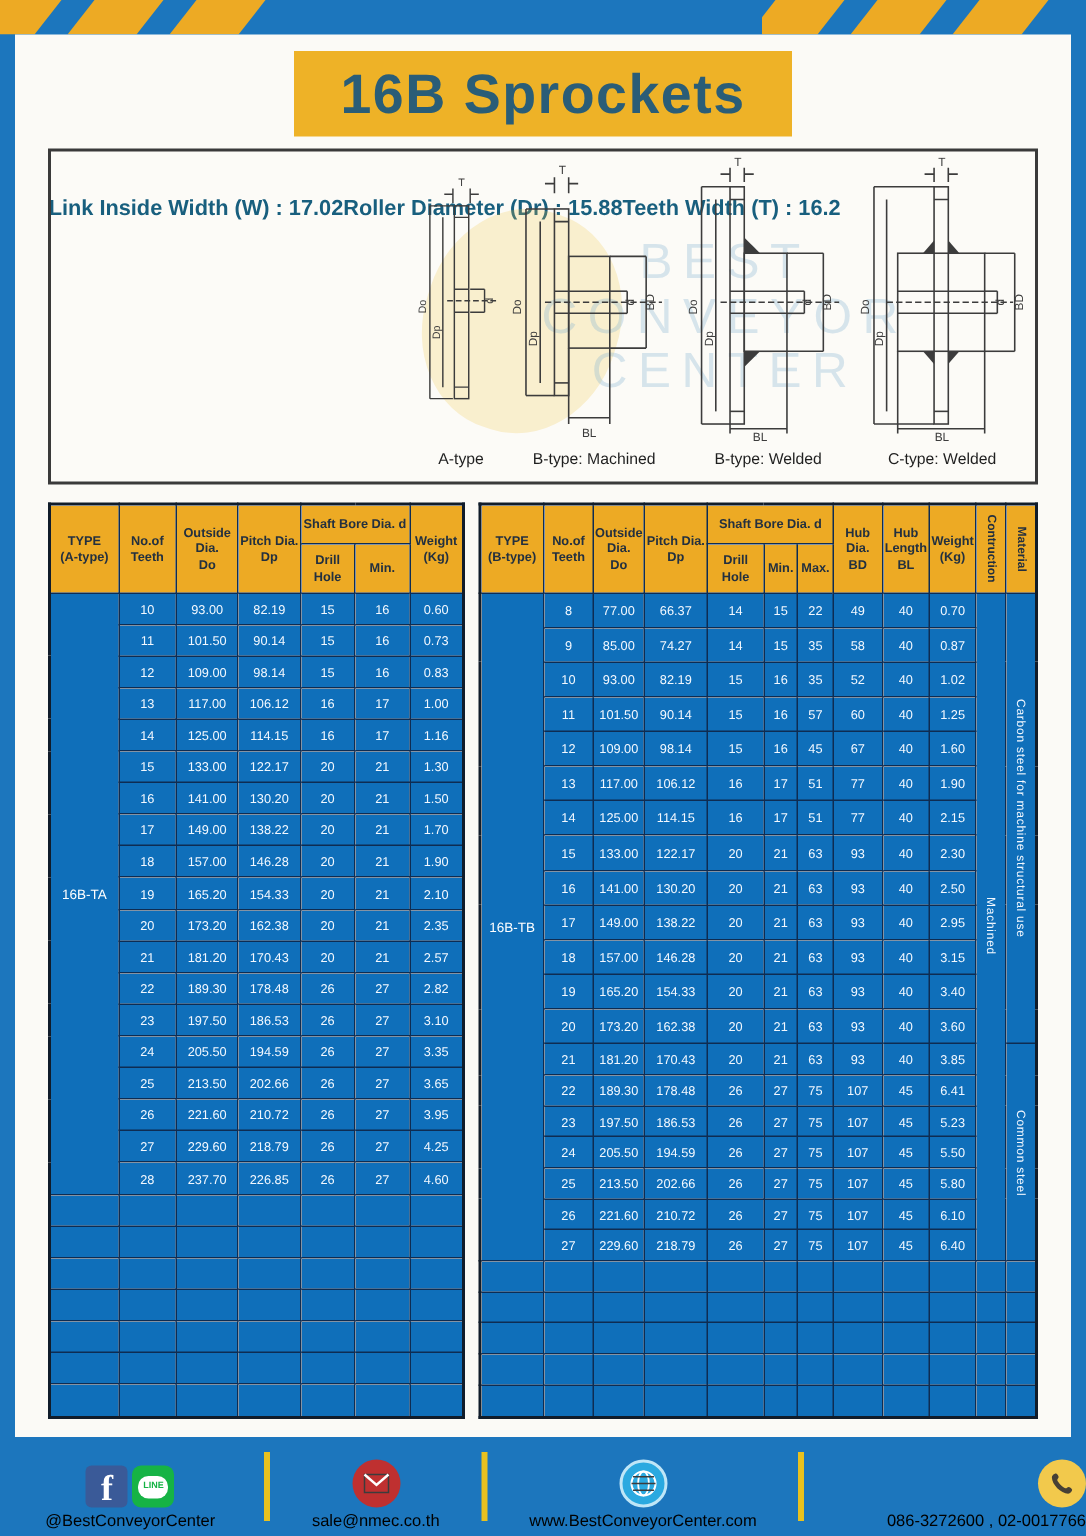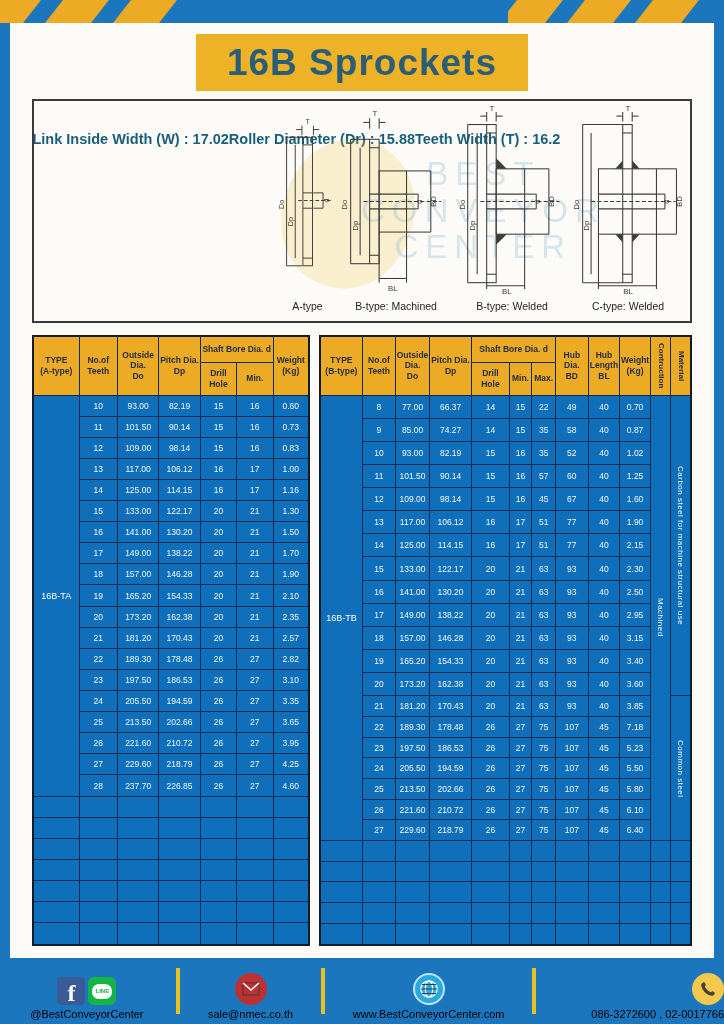--- a/index.html
+++ b/index.html
@@ -696,21 +696,21 @@
               </tr>
               <tr>
                 <td>22</td>
                 <td>189.30</td>
                 <td>178.48</td>
                 <td>26</td>
                 <td>27</td>
                 <td>75</td>
                 <td>107</td>
                 <td>45</td>
-                <td>7.18</td>
+                <td>6.41</td>
               </tr>
               <tr>
                 <td>23</td>
                 <td>197.50</td>
                 <td>186.53</td>
                 <td>26</td>
                 <td>27</td>
                 <td>75</td>
                 <td>107</td>
                 <td>45</td>

